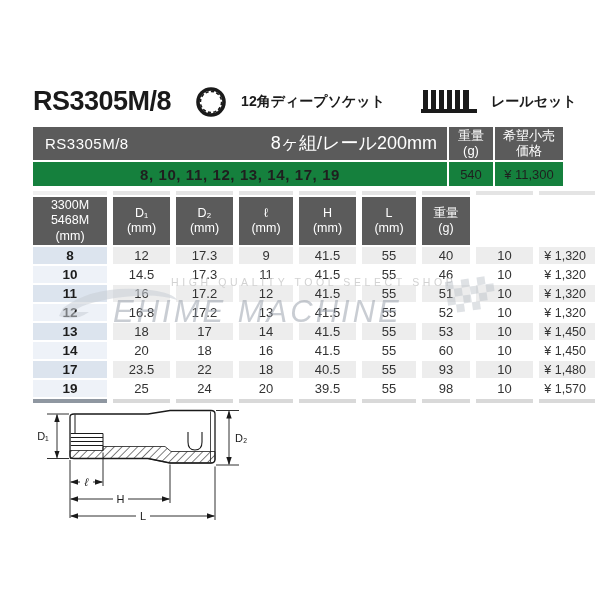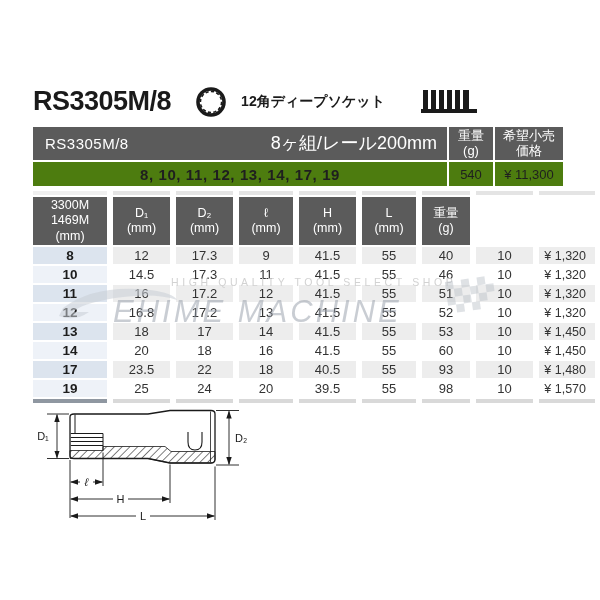--- a/index.html
+++ b/index.html
@@ -24,21 +24,21 @@
   .cell{display:flex;align-items:center;justify-content:center;text-align:center;}
 
   
   .summary{margin-top:9px;}
   .dark-cell{background:#5b5b5b;color:#fff;height:33px;font-size:13px;line-height:1.15;
              display:flex;align-items:center;justify-content:center;flex-direction:column;text-align:center;}
   .model-cell{flex-direction:row;justify-content:space-between;padding:0 10px 0 12px;box-sizing:border-box;}
   .model-name{font-size:15px;letter-spacing:0.5px;}
   .set-info{font-size:18px;}
   .light-row{margin-top:2px;}
-  .light-cell{background:#4d7c0f;height:24px;color:#1f1f1f;font-size:13px;
+  .light-cell{background:#15803d;height:24px;color:#1f1f1f;font-size:13px;
               display:flex;align-items:center;justify-content:center;}
   .sizes-cell{font-size:15px;font-weight:600;letter-spacing:0.6px;}
 
   
   .spec{margin-top:5px;}
   .strip-top{height:4px;margin-bottom:2px;}
   .strip-top .cell{background:#e4e4e4;}
   .strip-top .cell:first-child{background:#efefef;}
   .strip-bottom{height:4px;margin-top:2px;}
   .strip-bottom .cell{background:#d9d9d9;}
@@ -78,20 +78,21 @@
     <span class="sub-label">12角ディープソケット</span>
     <svg class="rail-ic" viewBox="0 0 64 28">
       <rect x="2" y="21" width="56" height="4" fill="#1a1a1a"></rect>
       <rect x="4" y="2" width="5" height="19" fill="#1a1a1a"></rect>
       <rect x="12" y="2" width="5" height="19" fill="#1a1a1a"></rect>
       <rect x="20" y="2" width="5" height="19" fill="#1a1a1a"></rect>
       <rect x="28" y="2" width="5" height="19" fill="#1a1a1a"></rect>
       <rect x="36" y="2" width="5" height="19" fill="#1a1a1a"></rect>
       <rect x="44" y="2" width="6" height="19" fill="#1a1a1a"></rect>
     </svg>
+    <span class="sub-label rail-label">レールセット</span>
   </div>
 
   <div class="summary">
     <div class="sum-row">
       <div class="cell dark-cell model-cell">
         <span class="model-name">RS3305M/8</span>
         <span class="set-info">8ヶ組/レール200mm</span>
       </div>
       <div class="cell dark-cell">
         <span>重量</span>
@@ -117,21 +118,21 @@
         <div class="cell"></div>
         <div class="cell"></div>
         <div class="cell"></div>
         <div class="cell"></div>
         <div class="cell"></div>
         <div class="cell"></div>
     </div>
     <div class="grid-row spec-head">
       <div class="cell">
           <span>3300M</span>
-          <span>1469M</span>
+          <span>5468M</span>
           <span>(mm)</span>
         </div>
       <div class="cell">
           <span>D₁</span>
           <span>(mm)</span>
         </div>
       <div class="cell">
           <span>D₂</span>
           <span>(mm)</span>
         </div>

